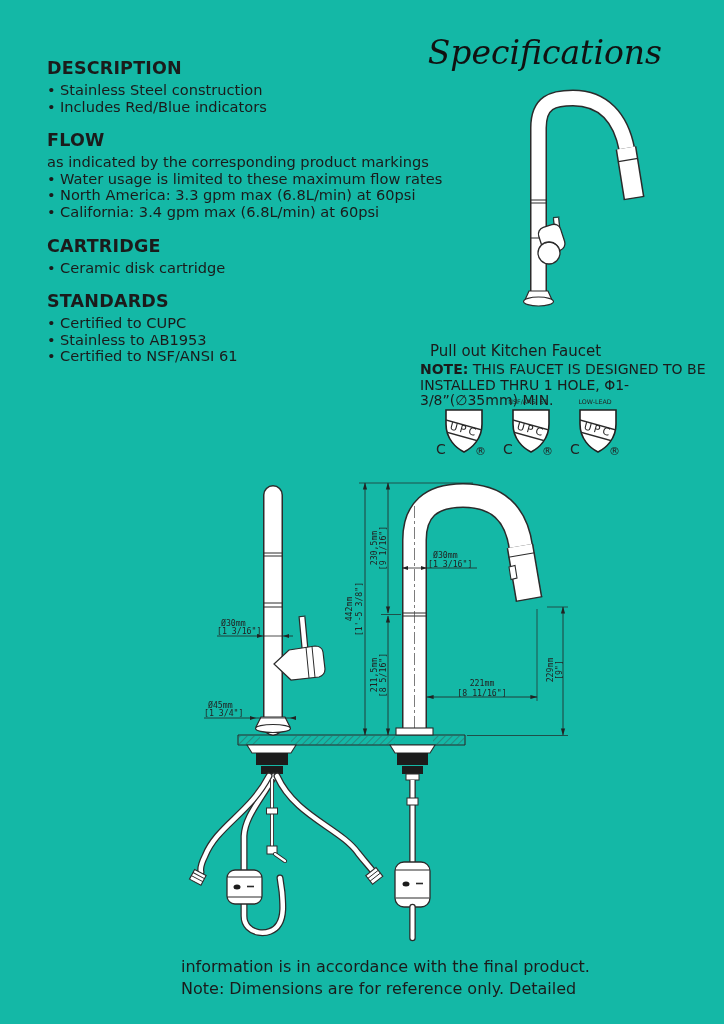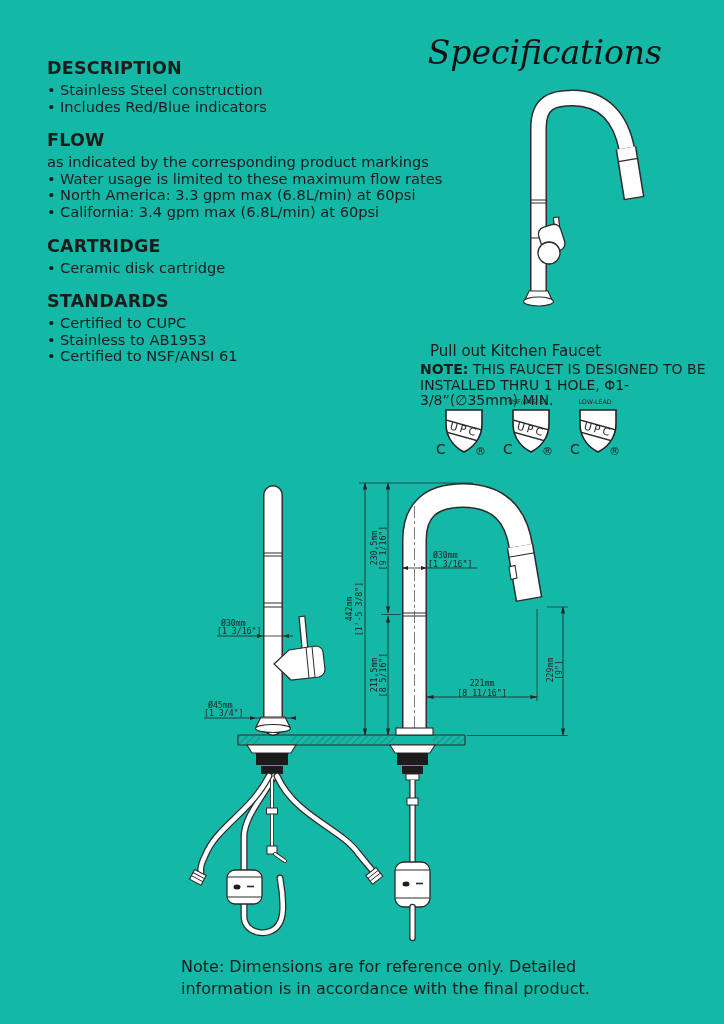--- a/index.html
+++ b/index.html
@@ -309,17 +309,17 @@
       <text transform="translate(378 202) rotate(-90)" text-anchor="middle">229mm</text>
       <text transform="translate(387 202) rotate(-90)" text-anchor="middle">[9"]</text>
       <text x="46" y="157.5">Ø30mm</text>
       <text x="42" y="166">[1 3/16"]</text>
       <text x="33" y="239.5">Ø45mm</text>
       <text x="29" y="248">[1 3/4"]</text>
     </g>
   </svg>
 
   <div class="footer-note">
+    <div>information is in accordance with the final product.</div>
     <div>Note: Dimensions are for reference only. Detailed</div>
-    <div>information is in accordance with the final product.</div>
   </div>
 
 </div>
 
 </body></html>

